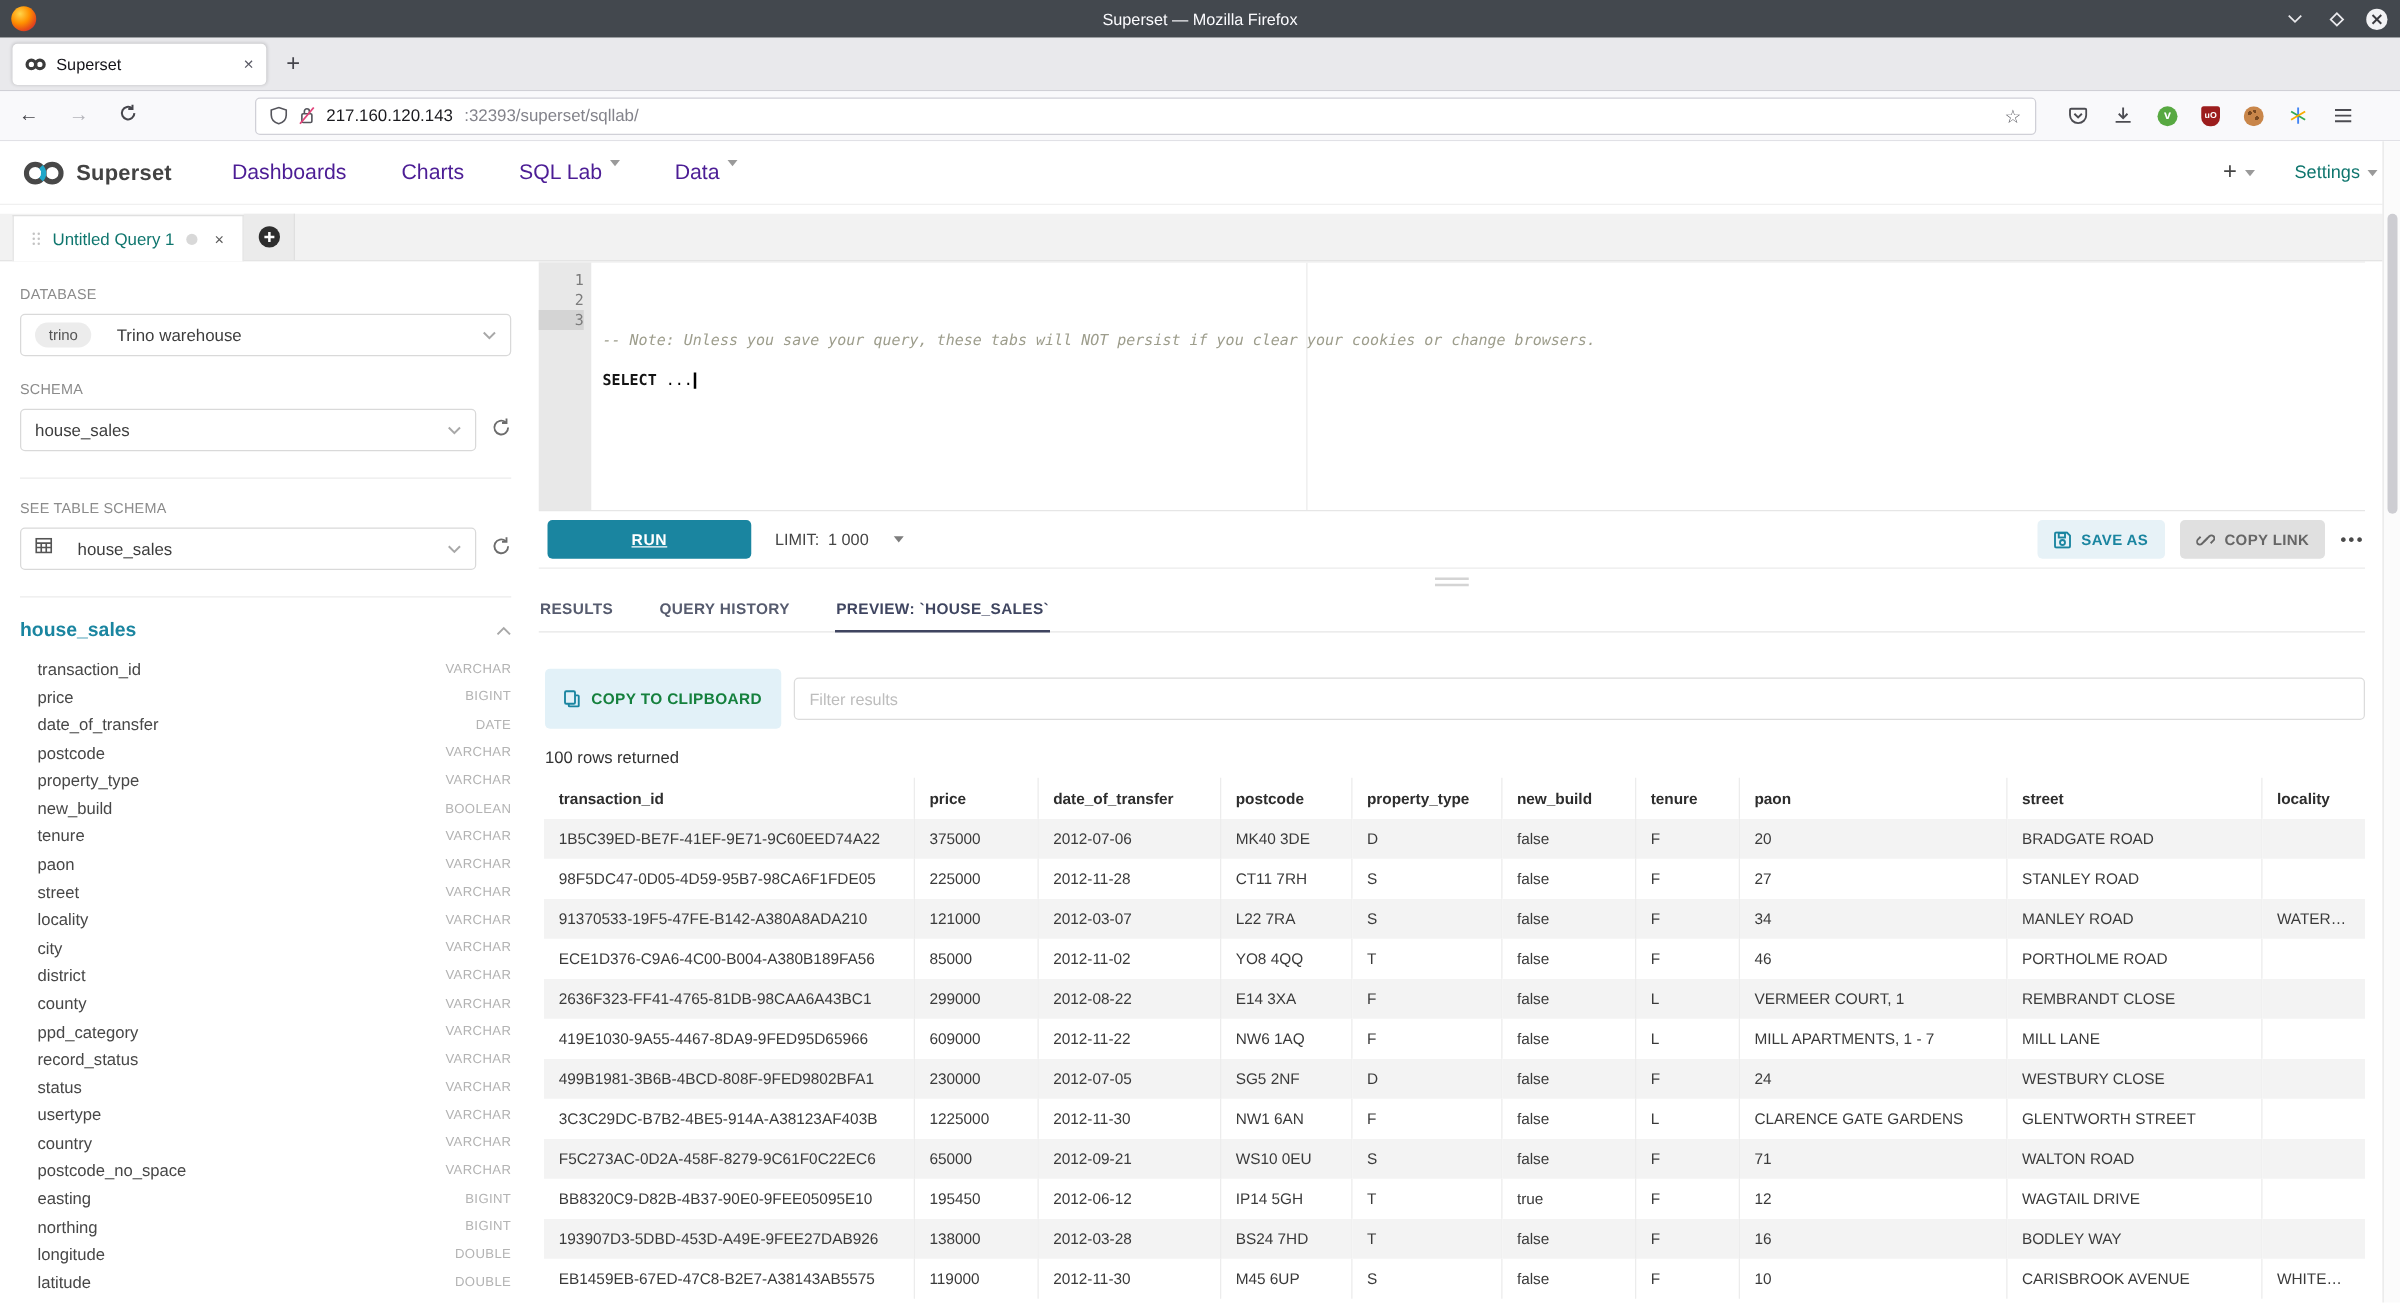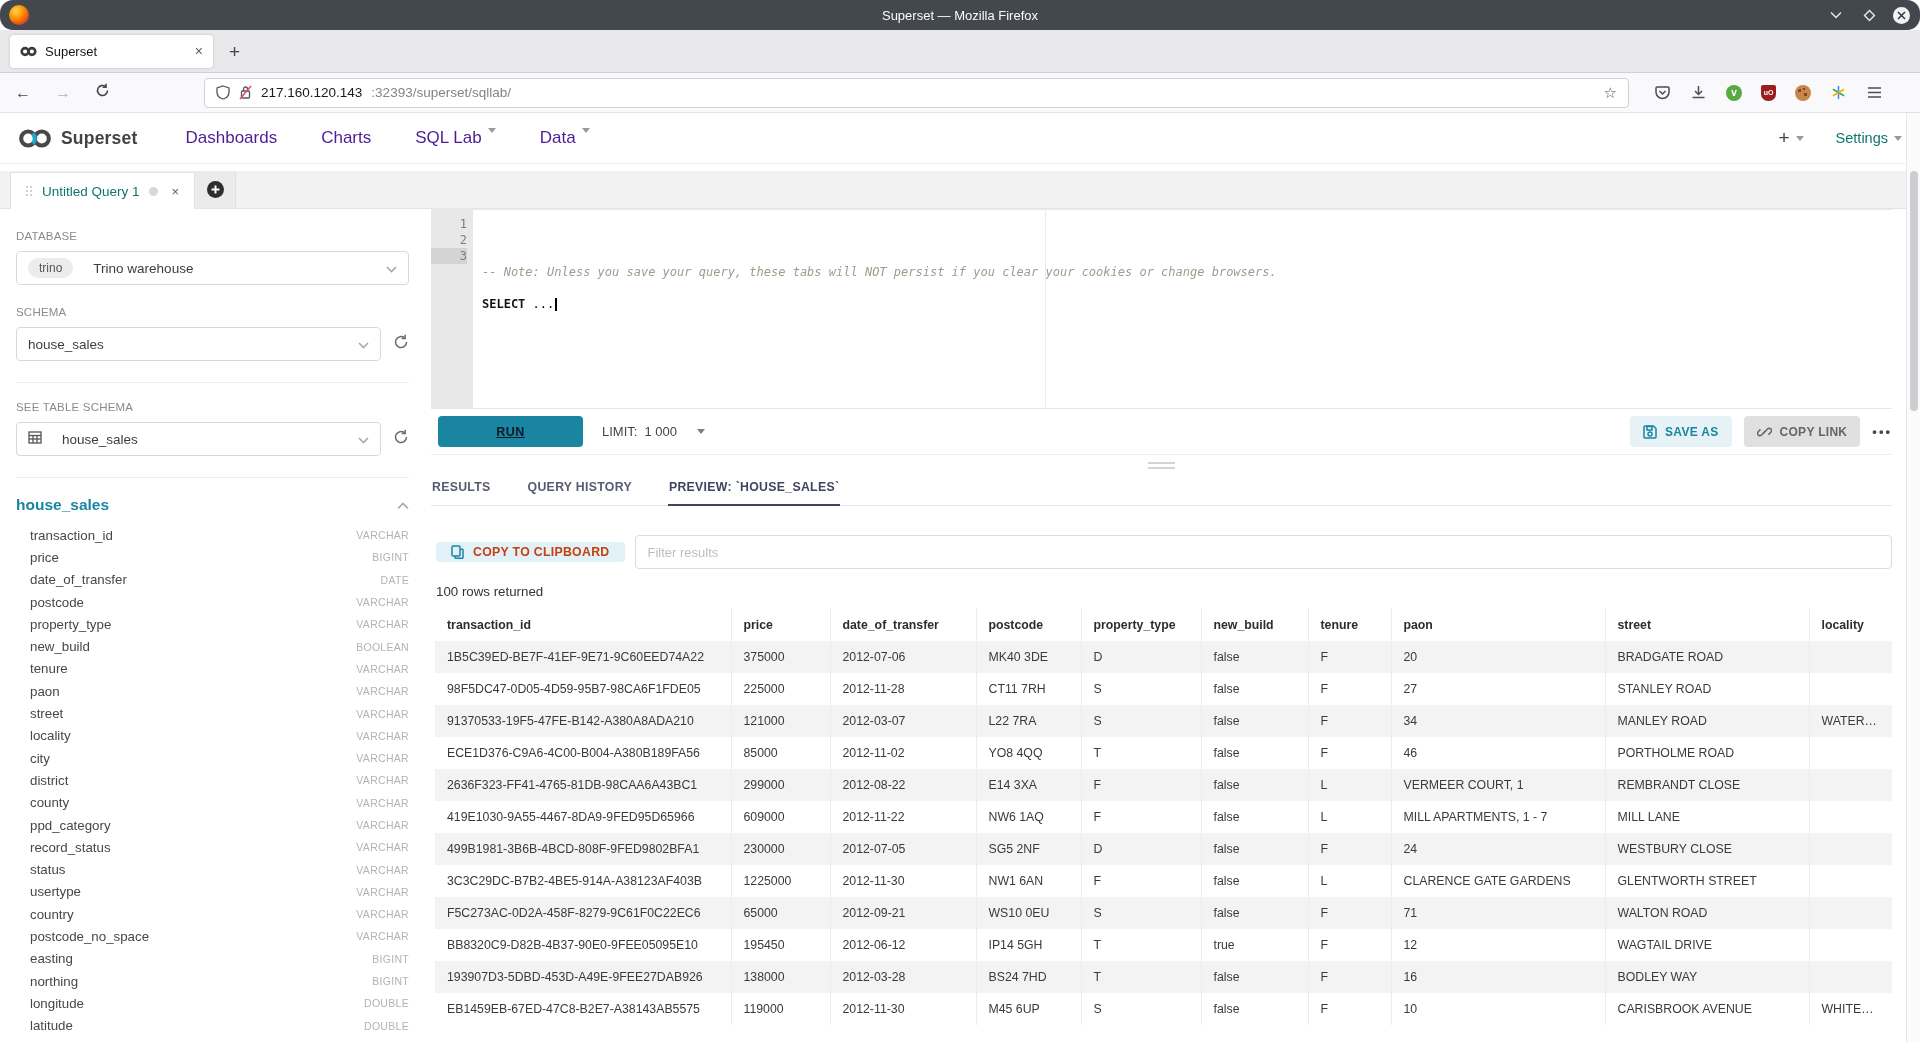--- a/index.html
+++ b/index.html
@@ -1,20 +1,20 @@
 <!DOCTYPE html>
 <html><head>
 <meta charset="utf-8">
 <style>
   * { margin:0; padding:0; box-sizing:border-box; }
   html,body { width:1920px; height:1042px; overflow:hidden; background:#fff;
     font-family:"Liberation Sans", sans-serif; }
 
   
-  .titlebar { height:30px; background:#43484e; display:flex; align-items:center; position:relative;border-radius:13px; }
+  .titlebar { height:30px; background:#43484e; display:flex; align-items:center; position:relative; }
   .ff-logo { width:20px; height:20px; border-radius:50%; margin-left:9px;
     background:radial-gradient(circle at 35% 30%, #ffd54a 0%, #ff9100 40%, #e64a19 70%, #b71c5c 100%); }
   .tb-title { position:absolute; left:0; right:0; text-align:center; color:#fbfbfe; font-size:13px; }
   .win-controls { position:absolute; right:10px; display:flex; align-items:center; gap:15px; }
   .wc { width:18px; height:18px; display:flex; align-items:center; justify-content:center; }
   .wc svg { stroke:#e9e9ec; fill:none; stroke-width:1.4; }
   .wc-close { width:17px; height:17px; background:#f2f2f4; border-radius:50%; }
   .wc-close svg { stroke:#3a3a3e; stroke-width:1.6; }
 
   
@@ -114,21 +114,21 @@
   .gutter div.active { background:#d4d4d4; }
   .code { flex:1; padding:6px 0 0 9px; position:relative; white-space:pre; overflow:hidden; }
   .print-margin { position:absolute; left:572px; top:0; bottom:0; width:1px; background:#ececec; }
   .cl { height:16px; }
   .cl.comment { color:#9d9d8c; font-style:italic; }
   .keyword { font-weight:bold; color:#141414; }
   .cursor { display:inline-block; width:2px; height:13px; background:#000; vertical-align:middle; margin-left:1px; }
 
   .editor-toolbar { height:46px; flex:none; display:flex; align-items:center; padding-left:7px;
     border-bottom:1px solid #ececec; }
-  .run-btn { width:145px; height:31px; background:#1a85a0; color:#0f172a; border:none; border-radius:4px;
+  .run-btn { width:163px; height:31px; background:#1a85a0; color:#ffffff; border:none; border-radius:4px;
     font-family:inherit; font-weight:bold; font-size:12.5px; letter-spacing:.5px;text-decoration:underline; }
   .limit { display:flex; align-items:center; margin-left:19px; gap:7px; font-size:13px; color:#454545; }
   .limit .caret { margin-left:13px; border-top-color:#7d7d7d; }
   .toolbar-right { margin-left:auto; display:flex; align-items:center; gap:12px; }
   .btn-soft { height:31px; border:none; border-radius:4px; display:flex; align-items:center; gap:8px;
     padding:0 13px; font-family:inherit; font-weight:bold; font-size:12px; letter-spacing:.3px; }
   .saveas { background:#e7f2f7; color:#1a85a0; }
   .saveas svg { stroke:#1a85a0; fill:none; stroke-width:1.5; }
   .copylink { background:#e0e0e0; color:#666; }
   .copylink svg { stroke:#666; fill:none; stroke-width:1.5; }
@@ -137,21 +137,21 @@
   .south-grip { height:20px; flex:none; display:flex; flex-direction:column; align-items:center;
     justify-content:center; gap:3px; }
   .south-grip i { display:block; width:27px; height:2px; background:#d4d4d4; }
 
   .results-tabs { display:flex; border-bottom:1px solid #e6e6e6; }
   .rtab { margin-right:35px; padding:5px 1px 10px; font-size:12.3px; font-weight:bold;
     letter-spacing:.3px; color:#565b6e; }
   .rtab.active { color:#3f4560; border-bottom:2px solid #3f4560; margin-bottom:-1px; }
 
   .results-toolbar { margin-top:29px; display:flex; align-items:center; gap:10px; padding-left:5px; }
-  .copyclip { height:20px; background:#e2f1f8; color:#c2410c; border:none; border-radius:4px;
+  .copyclip { height:48px; background:#e2f1f8; color:#15803d; border:none; border-radius:4px;
     display:flex; align-items:center; gap:9px; padding:0 15px; font-family:inherit;
     font-weight:bold; font-size:12.3px; letter-spacing:.3px; }
   .copyclip svg { stroke:#1a85a0; fill:none; stroke-width:1.5; }
   .filter-input { flex:1; height:34px; border:1px solid #dcdcdc; border-radius:4px; padding:0 12px;
     font-family:inherit; font-size:13px; color:#444; }
   .filter-input::placeholder { color:#bdbdbd; }
 
   .rows-returned { margin:15px 0 9px; padding-left:5px; font-size:13.3px; color:#333; }
 
   .table-wrap { flex:1; overflow:hidden; padding-left:4px; }

